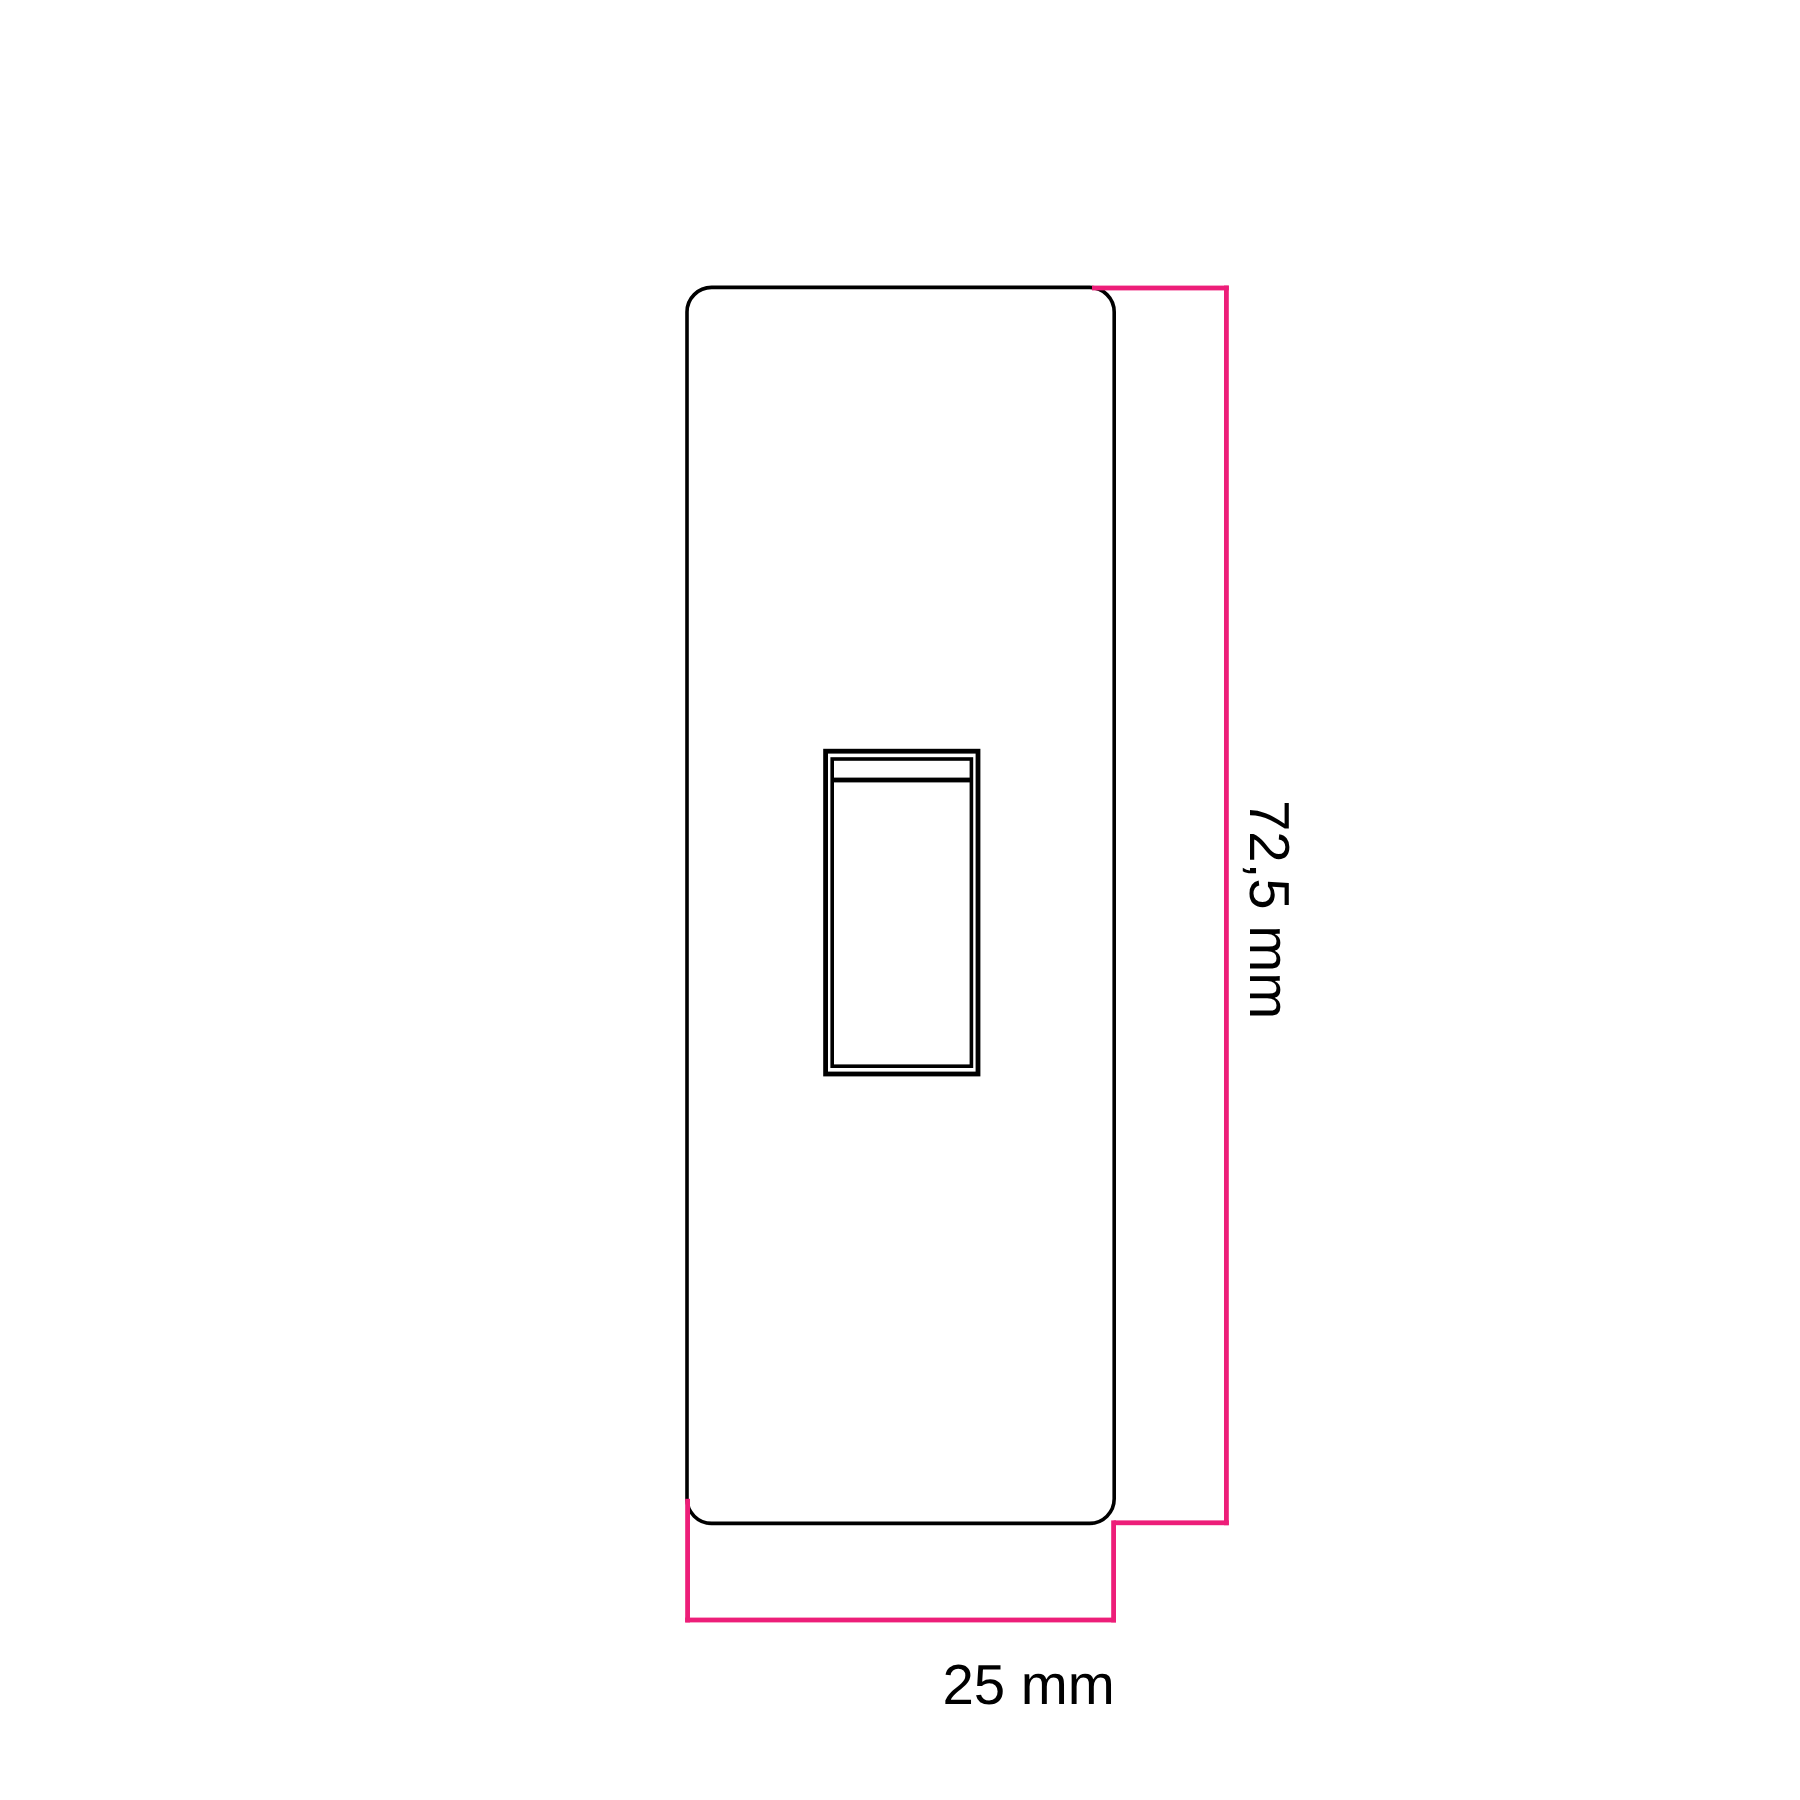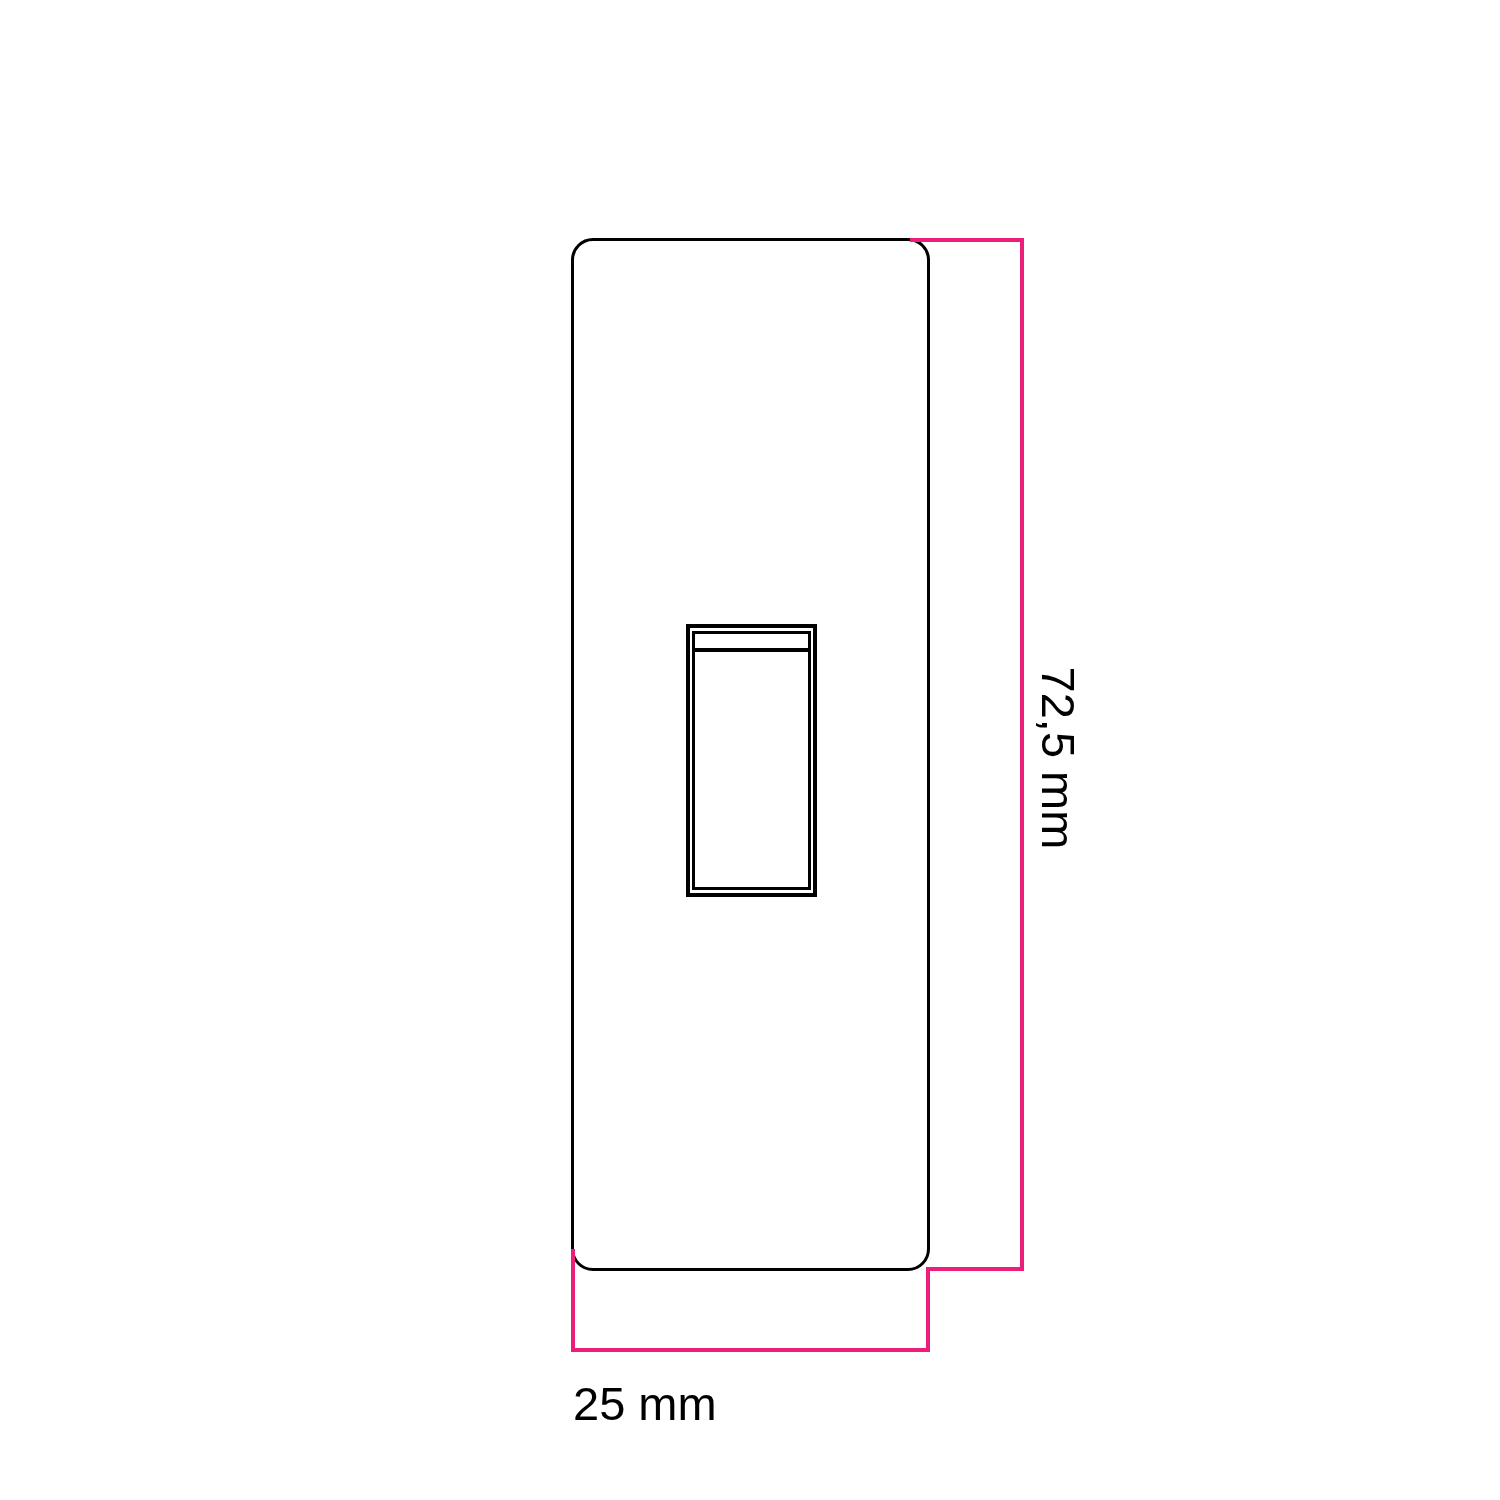--- a/index.html
+++ b/index.html
@@ -77,21 +77,21 @@
   }
   .height-label {
     left: 1058px;
     top: 758px;
     transform: translate(-50%, -50%) rotate(90deg);
   }
   .width-label {
     left: 573px;
     top: 1380px;
     width: 356px;
-    text-align: left;
+    text-align: right;
   }
 </style>
 </head>
 <body>
 
 <div class="canvas">
 
   <div class="plate"></div>
 
   <div class="switch-outer"></div>

